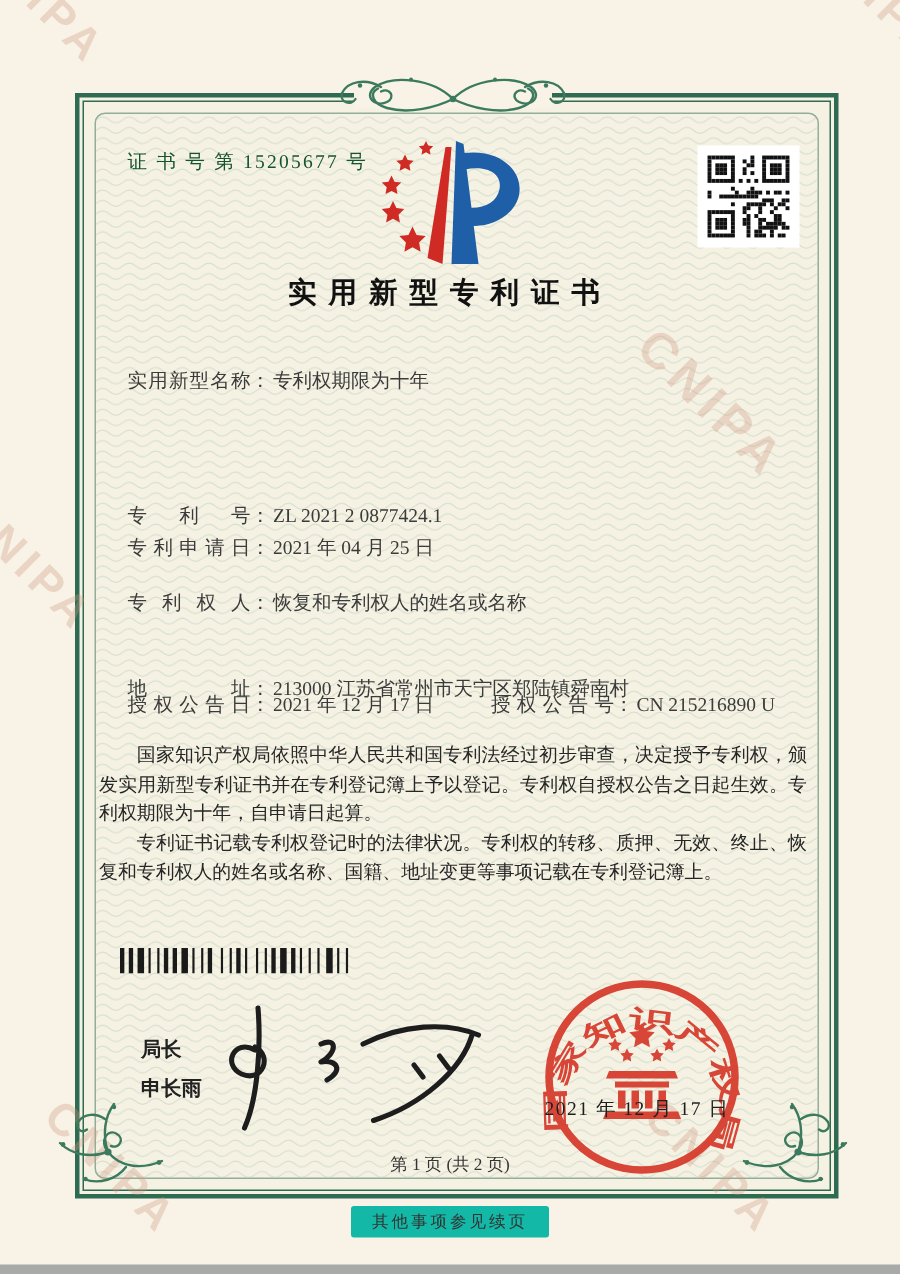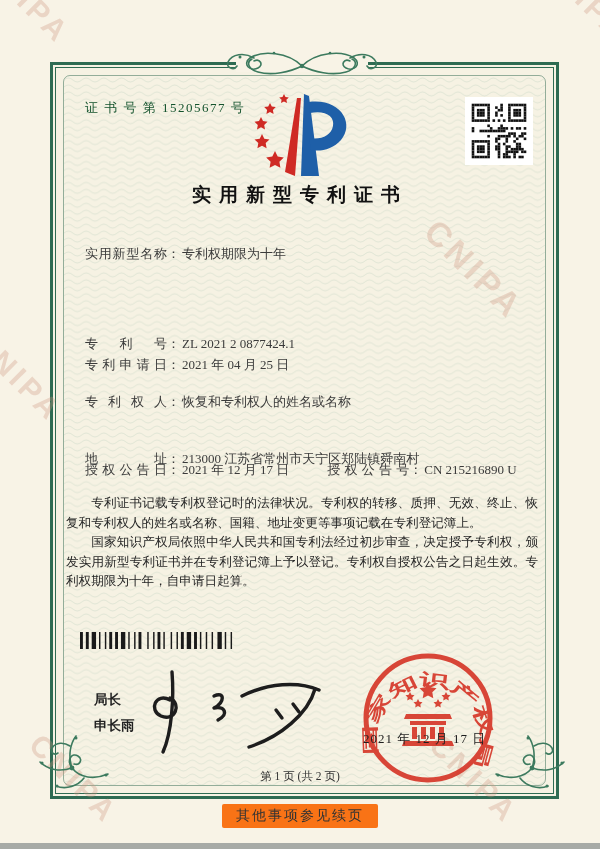--- a/index.html
+++ b/index.html
@@ -32,21 +32,21 @@
   .paras p{margin:0;text-indent:2em;}
   .barcode{position:absolute;left:80px;top:632px;width:160px;height:17px;}
   .signer{position:absolute;left:94px;top:687px;font-family:"Liberation Sans","DejaVu Sans",sans-serif;
           font-size:13.5px;font-weight:bold;color:#222222;line-height:26px;}
   .signature{position:absolute;left:128px;top:662px;width:200px;height:95px;}
   .seal{position:absolute;left:360px;top:648px;width:136px;height:136px;opacity:0.93;}
   .seal-date{position:absolute;left:363px;top:730px;font-size:13px;color:#1e1e1e;
              letter-spacing:1px;white-space:nowrap;z-index:5;}
   .pageinfo{position:absolute;left:0;top:769px;width:100%;text-align:center;font-size:11.5px;color:#333333;}
   .footnote{position:absolute;left:0;top:804px;width:100%;text-align:center;z-index:4;}
-  .footnote span{display:inline-block;font-size:14px;color:#333333;background:#f97316;
+  .footnote span{display:inline-block;font-size:11px;color:#333333;background:#14b8a6;
                  padding:3px 14px;border-radius:2px;letter-spacing:2px;font-family:Liberation Mono, monospace;}
   .bottom-strip{position:absolute;left:0;bottom:0;width:100%;height:6px;background:#a7aaa6;z-index:6;}
 </style>
 </head>
 <body>
 
 <div class="page">
 
   <span class="wm" style="left:-30px;top:-18px;font-size:30px;">CNIPA</span>
   <span class="wm" style="left:528px;top:-20px;font-size:30px;">CNIPA</span>
@@ -354,22 +354,22 @@
       <span class="flabel">专利权人</span><span>：</span><span class="fvalue">恢复和专利权人的姓名或名称</span>
     </div>
     <div class="frow" style="top:430px;margin-top:20px;">
       <span class="flabel">地址</span><span>：</span><span class="fvalue">213000 江苏省常州市天宁区郑陆镇舜南村</span>
     </div>
     <div class="frow" style="top:461px;">
       <span class="flabel">授权公告日</span><span>：</span><span class="fvalue">2021 年 12 月 17 日</span><span class="flabel grant2">授权公告号</span><span>：</span><span class="fvalue">CN 215216890 U</span>
     </div>
 
     <div class="paras">
+      <p>国家知识产权局依照中华人民共和国专利法经过初步审查，决定授予专利权，颁发实用新型专利证书并在专利登记簿上予以登记。专利权自授权公告之日起生效。专利权期限为十年，自申请日起算。</p>
       <p>专利证书记载专利权登记时的法律状况。专利权的转移、质押、无效、终止、恢复和专利权人的姓名或名称、国籍、地址变更等事项记载在专利登记簿上。</p>
-      <p>国家知识产权局依照中华人民共和国专利法经过初步审查，决定授予专利权，颁发实用新型专利证书并在专利登记簿上予以登记。专利权自授权公告之日起生效。专利权期限为十年，自申请日起算。</p>
     </div>
 
     <svg class="barcode" id="barcode-svg" viewBox="0 0 160 17">
         <rect x="0" y="0" width="2.9" height="17" fill="#1a1a1a"></rect>
         <rect x="5.85" y="0" width="2.9" height="17" fill="#1a1a1a"></rect>
         <rect x="11.7" y="0" width="4.35" height="17" fill="#1a1a1a"></rect>
         <rect x="19" y="0" width="1.45" height="17" fill="#1a1a1a"></rect>
         <rect x="24.849999999999998" y="0" width="1.45" height="17" fill="#1a1a1a"></rect>
         <rect x="29.249999999999996" y="0" width="2.9" height="17" fill="#1a1a1a"></rect>
         <rect x="35.099999999999994" y="0" width="2.9" height="17" fill="#1a1a1a"></rect>

